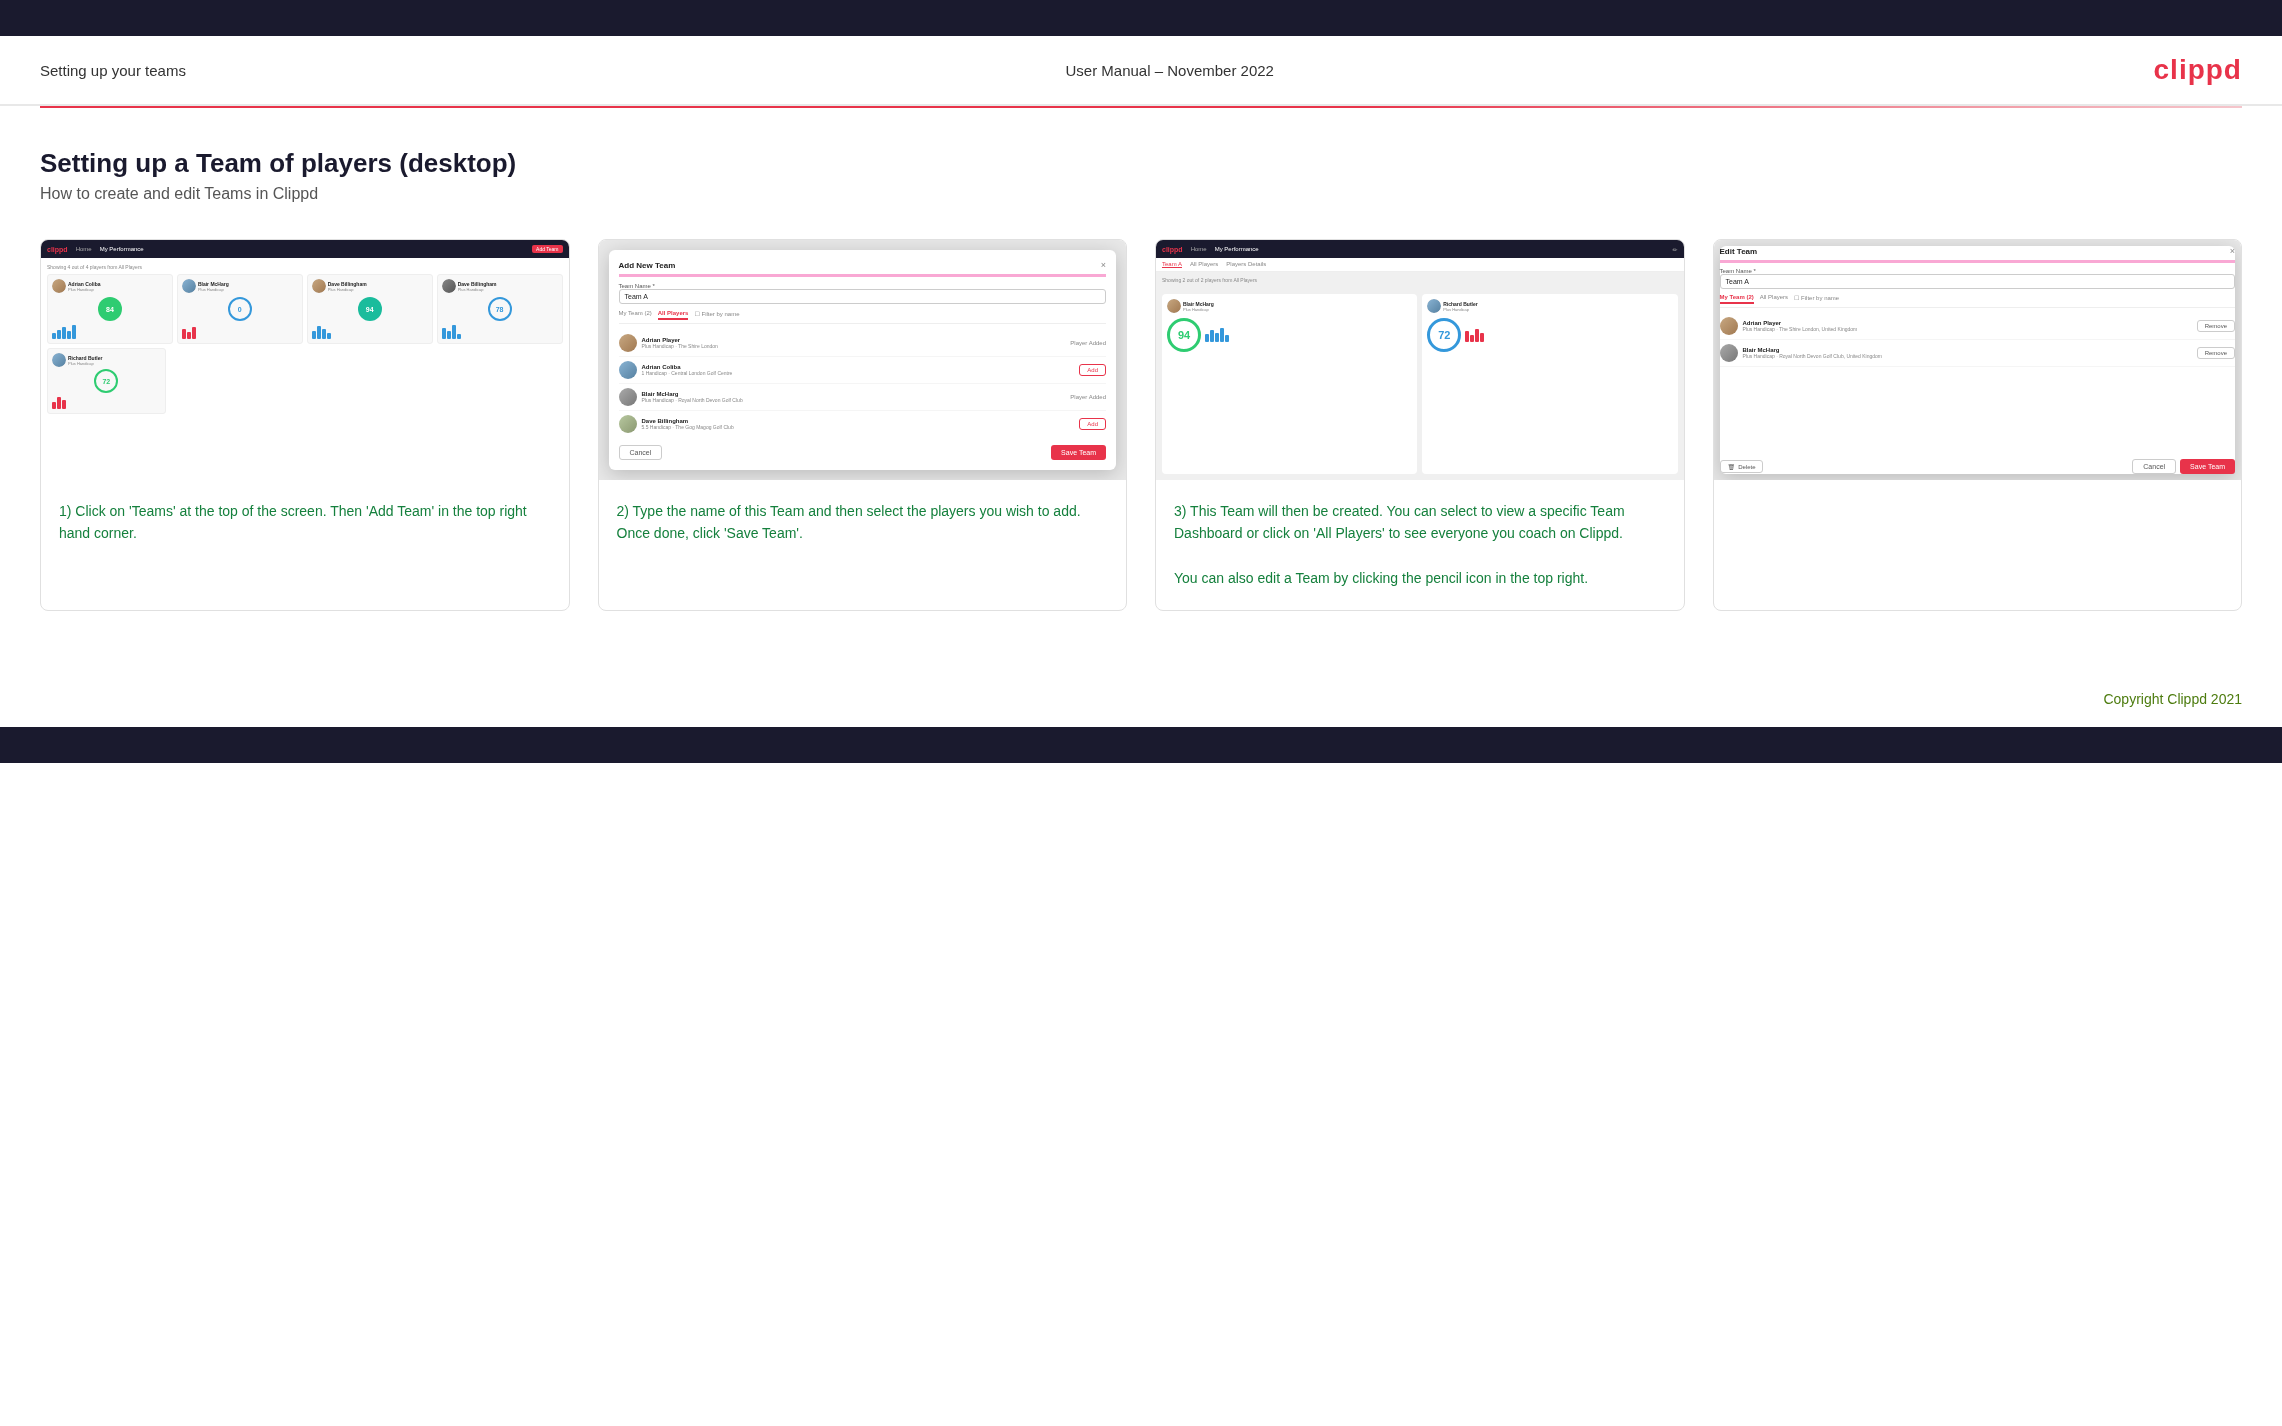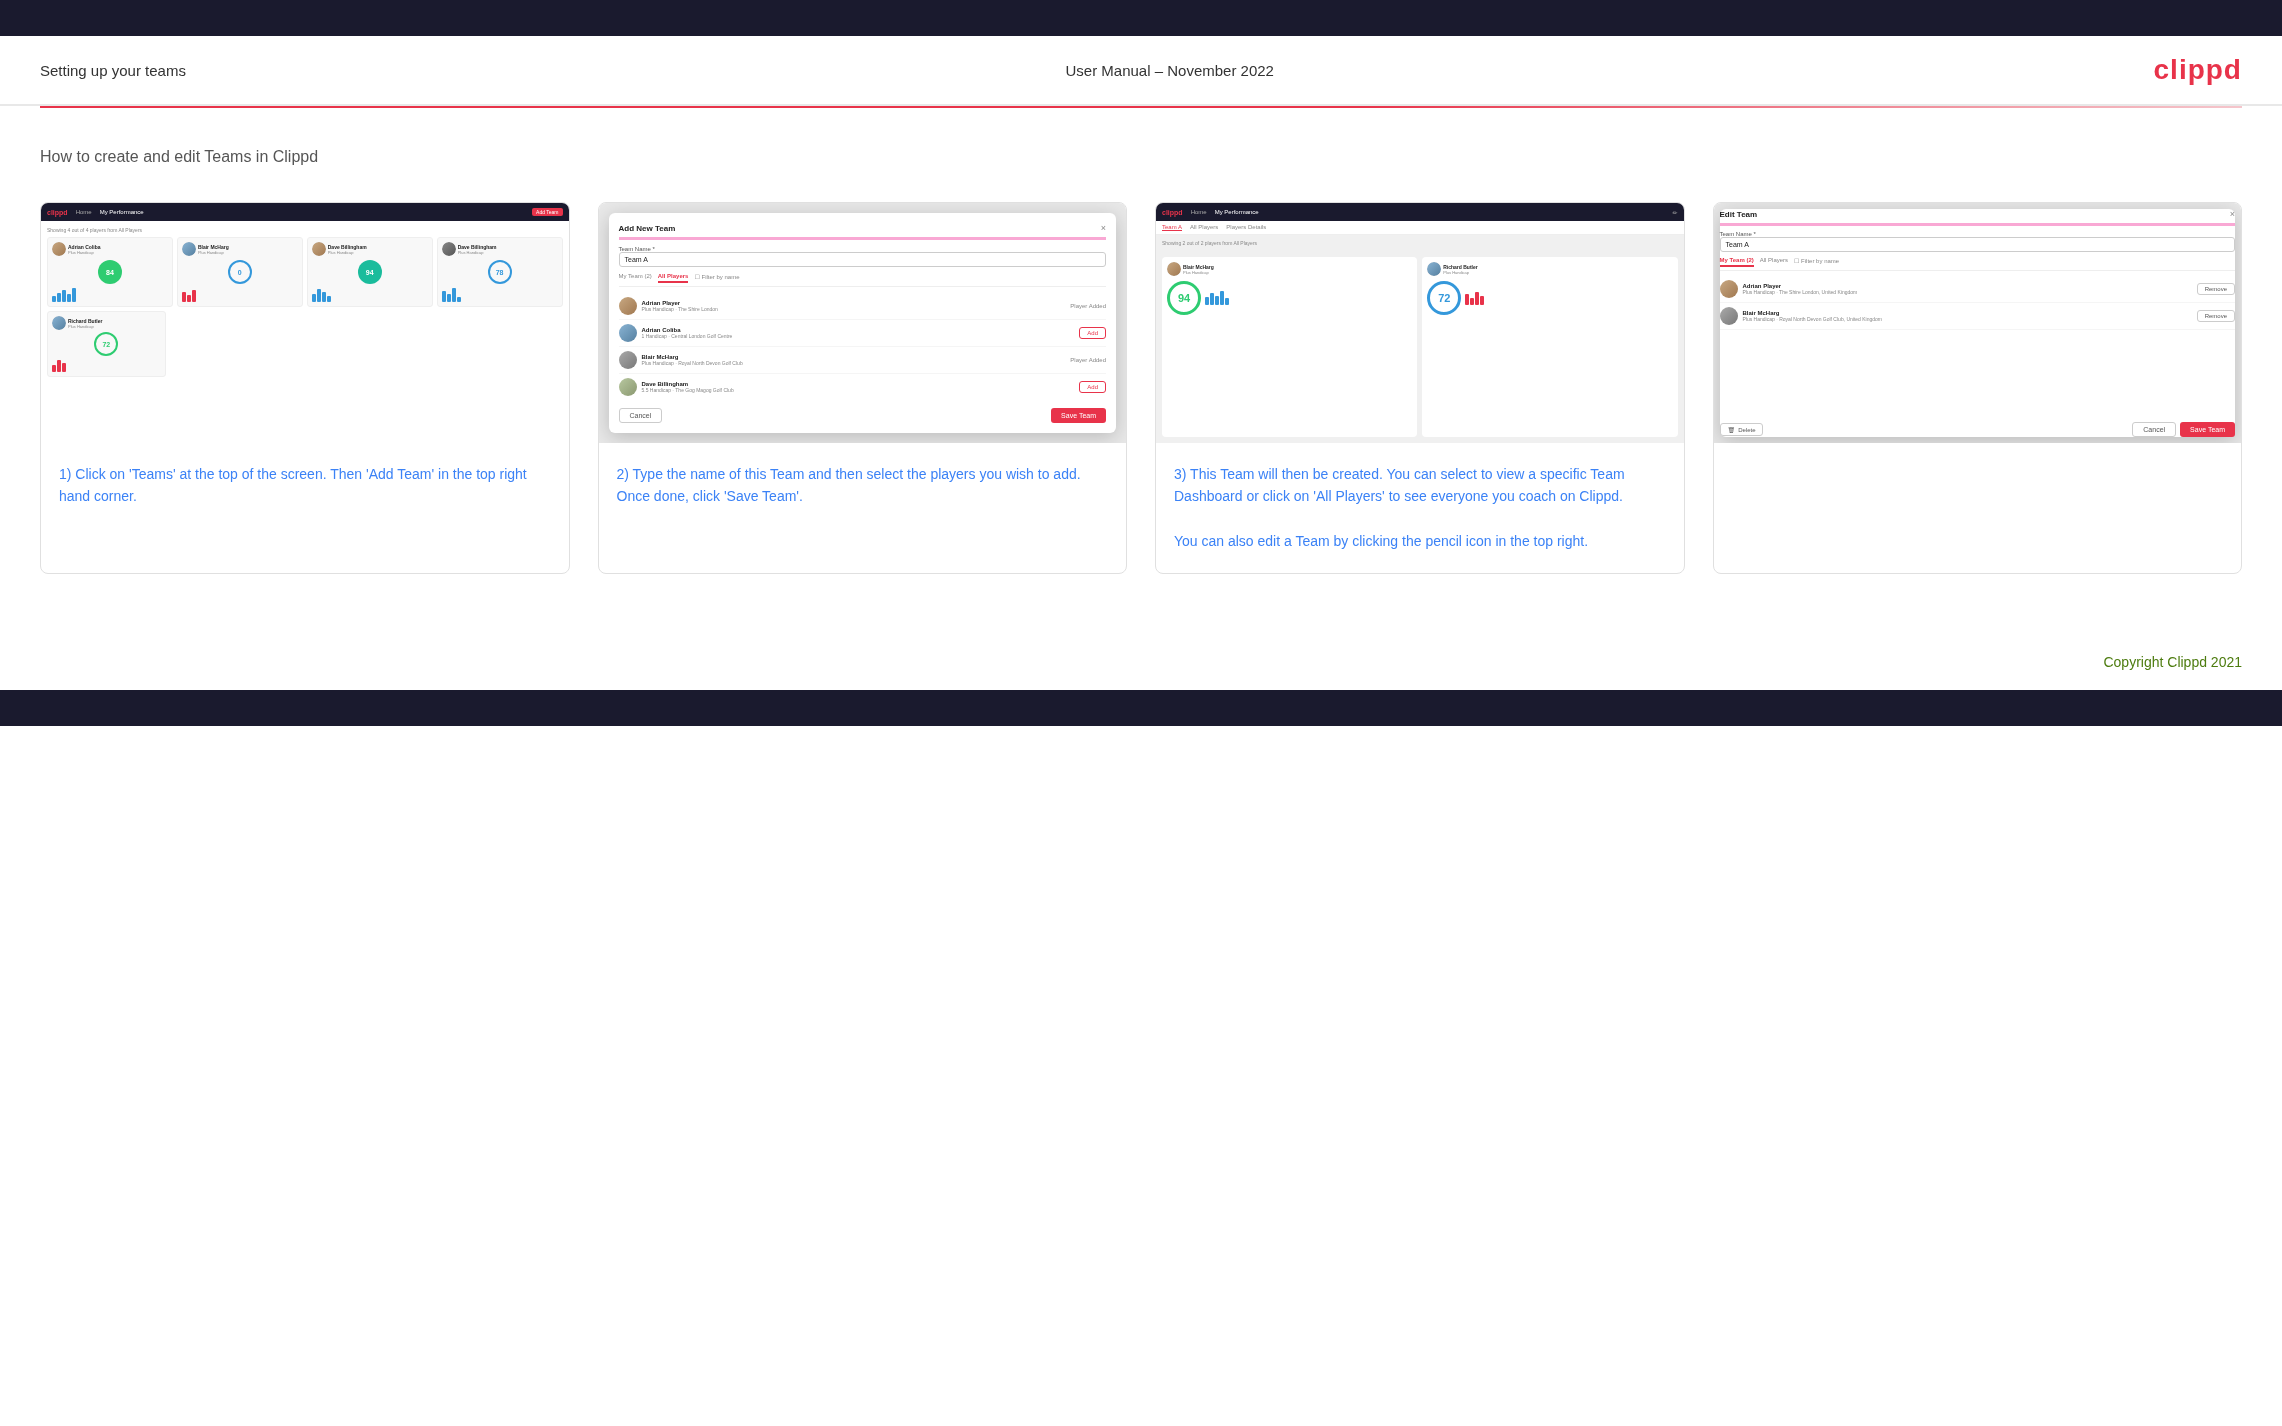--- a/index.html
+++ b/index.html
@@ -87,21 +87,21 @@
       background: #f5f5f5;
       overflow: hidden;
       position: relative;
       flex-shrink: 0;
     }
 
     .card-text {
       padding: 20px 18px;
       font-size: 14px;
       line-height: 1.6;
-      color: #3b82f6;
+      color: #15803d;
       flex: 1;
     }
 
     
     .mock-app {
       width: 100%;
       height: 100%;
       background: #fff;
       display: flex;
       flex-direction: column;
@@ -445,20 +445,21 @@
 <div class="header">
   <div class="header-left">Setting up your teams</div>
   <div class="header-center">User Manual – November 2022</div>
   <div class="logo">clippd</div>
 </div>
 
 <div class="divider"></div>
 
 <div class="main">
 
+  <h1 class="page-title">Setting up a Team of players (desktop)</h1>
   <p class="page-subtitle">How to create and edit Teams in Clippd</p>
 
   <div class="cards-grid">
 
     <div class="card">
       <div class="card-screenshot">
 
         <div class="mock-app">
           <div class="mock-nav">
             <span class="mock-nav-logo">clippd</span>

